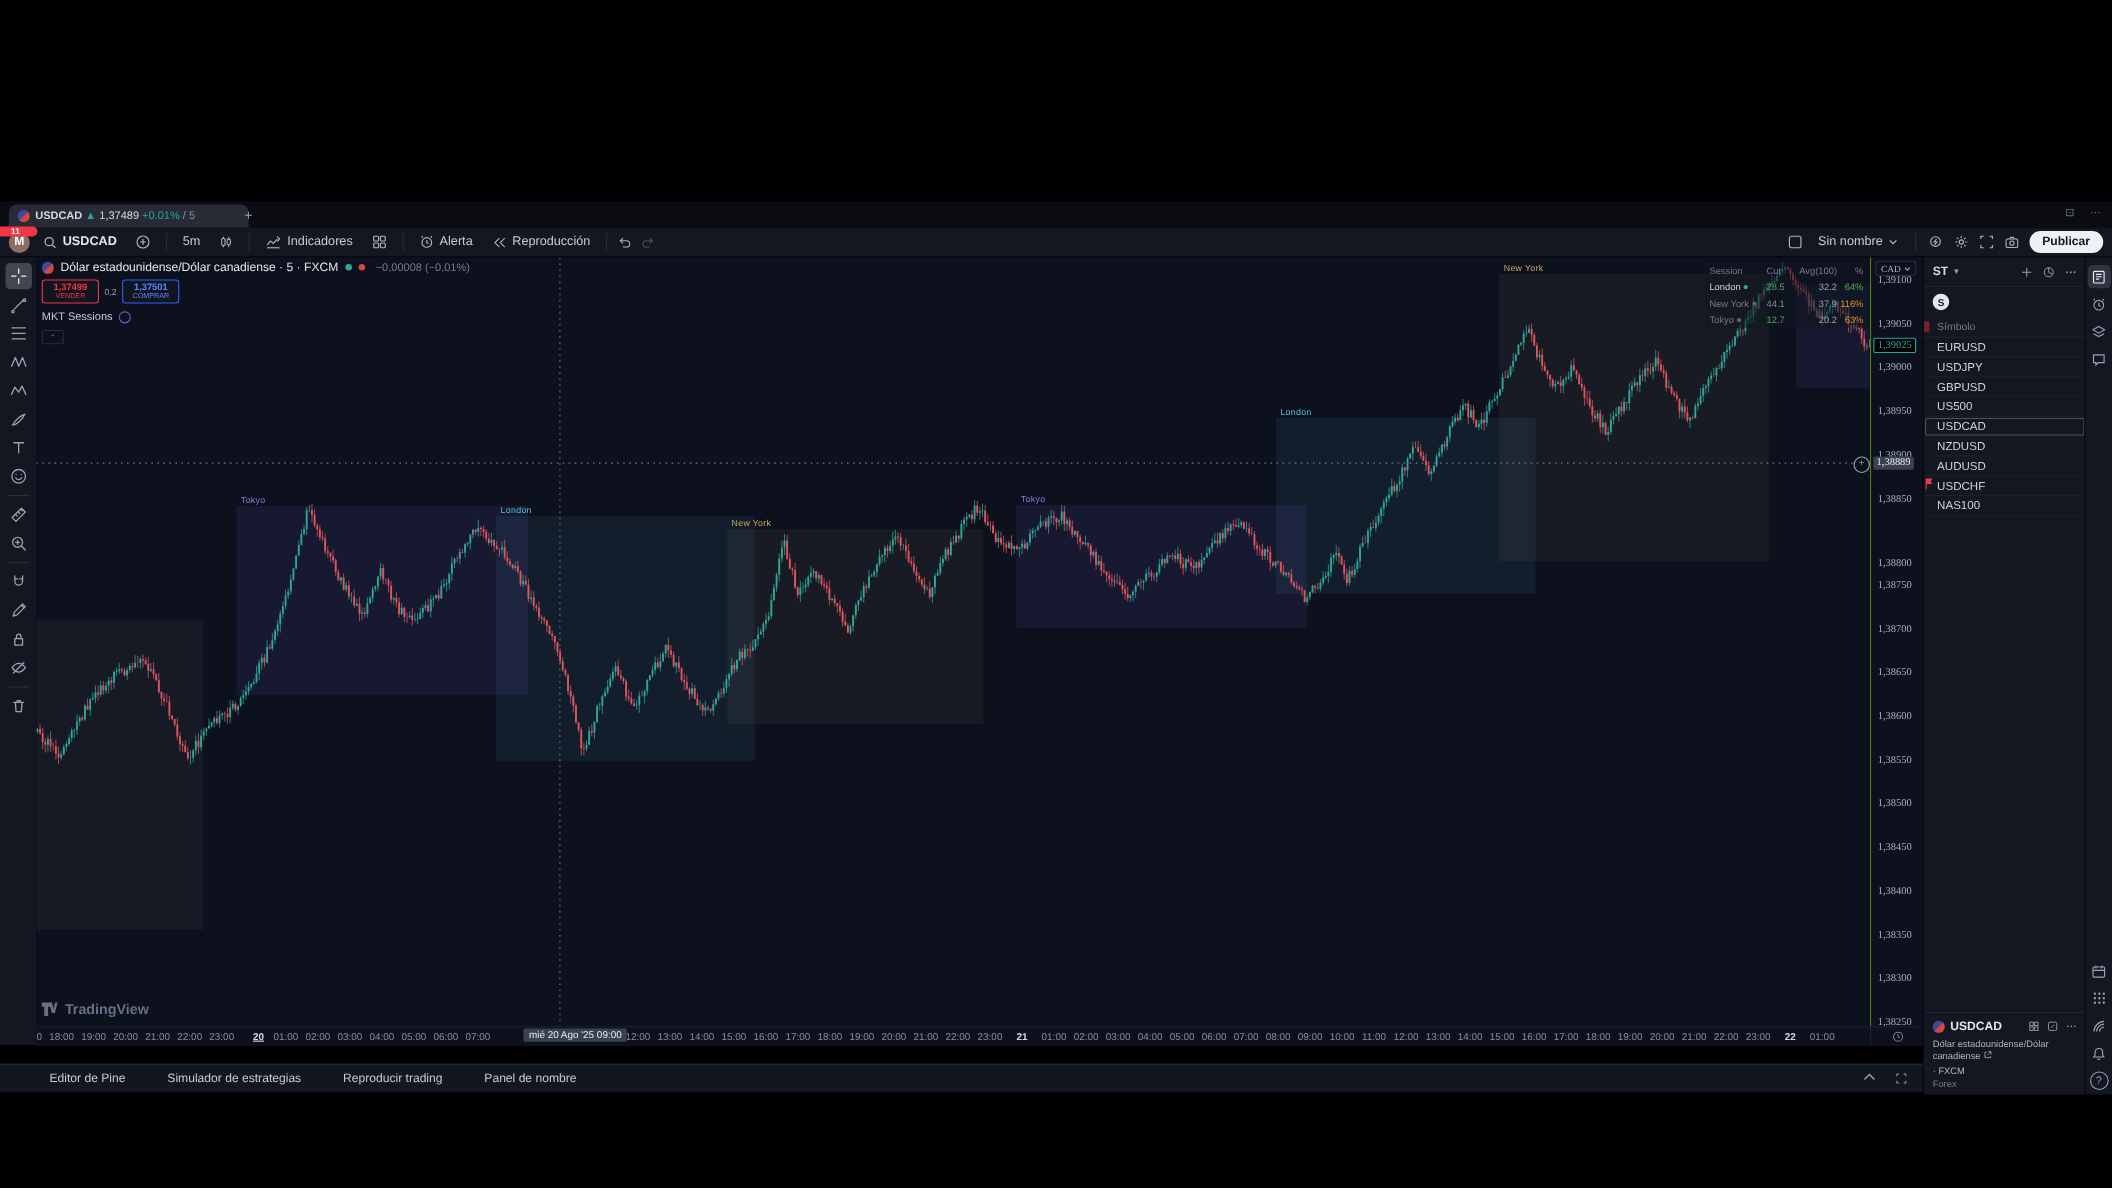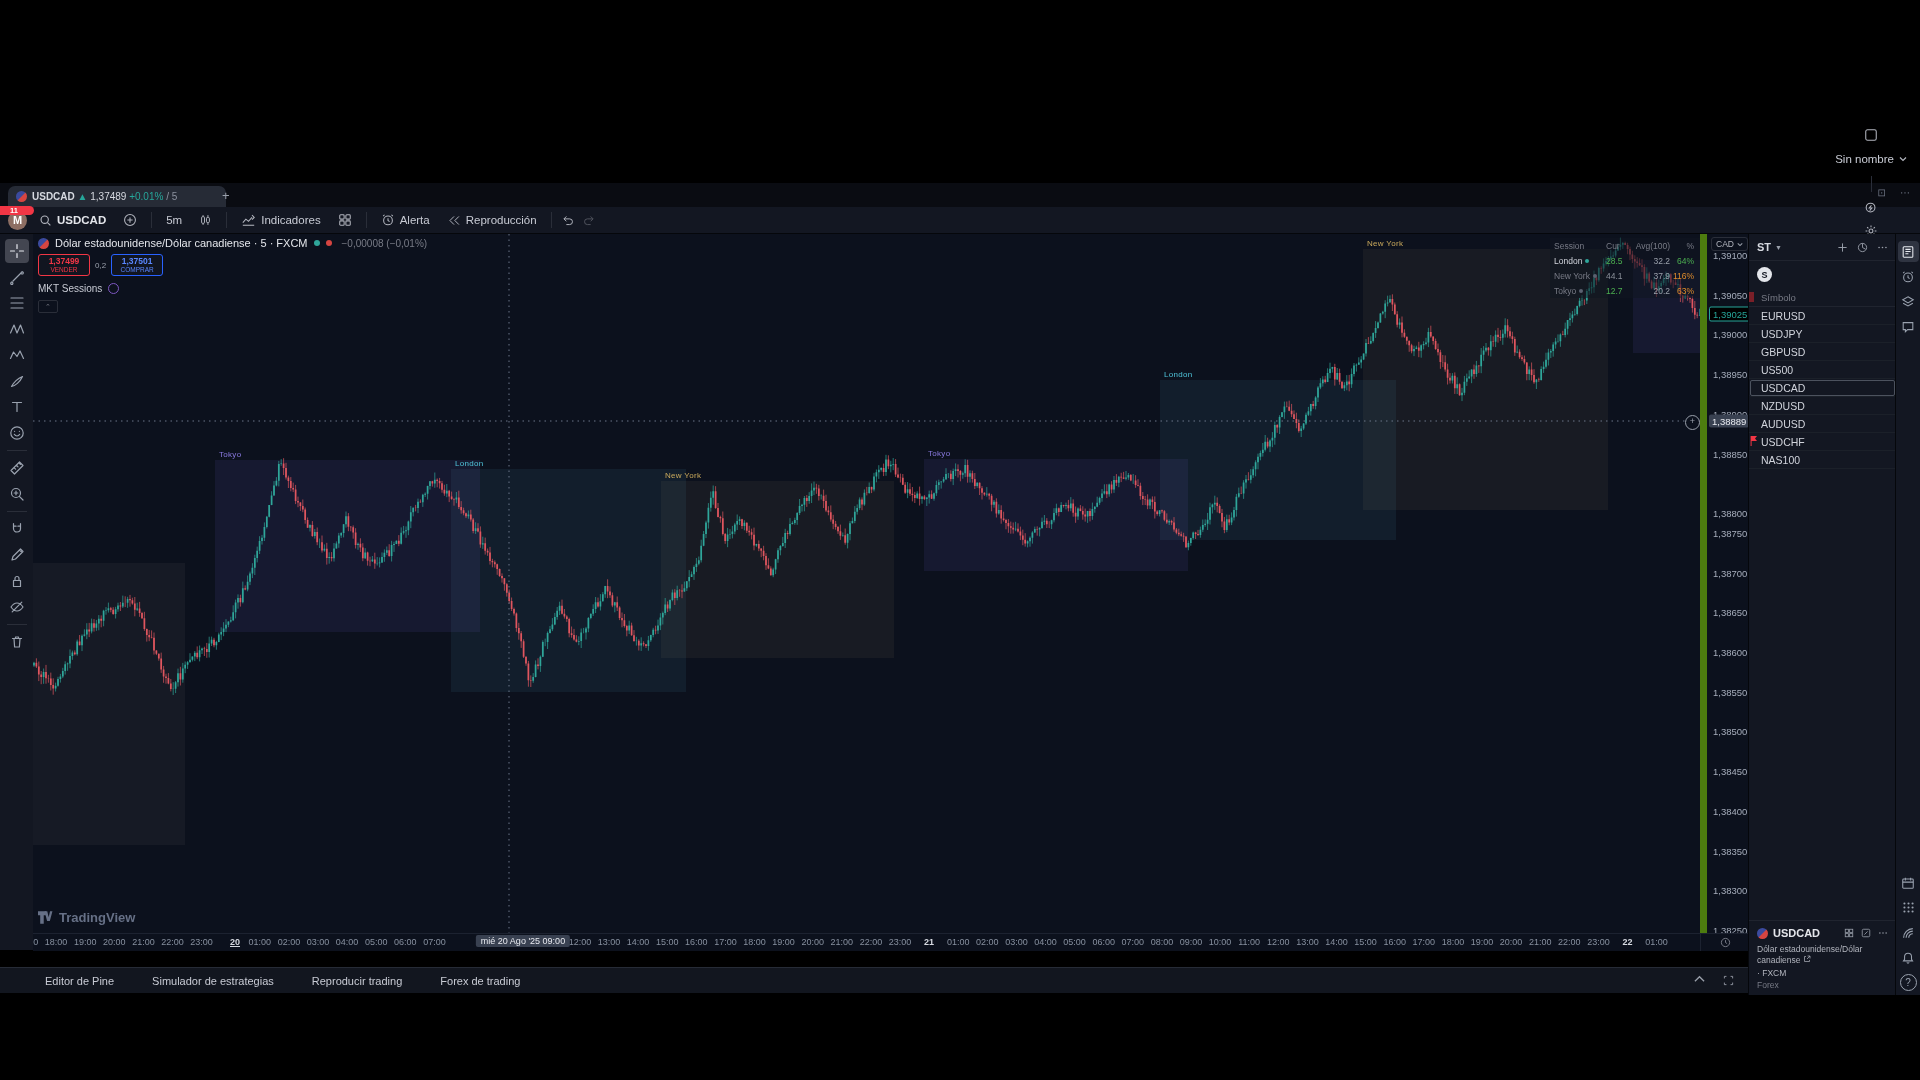--- a/index.html
+++ b/index.html
@@ -20,21 +20,21 @@
   #toolbar{left:0;top:207px;width:1920px;height:27px;background:#131722;display:flex;align-items:center;
     padding:0 8px;box-sizing:border-box;gap:7px;color:#c8cbd4;font-size:11.5px;border-bottom:1px solid #05070b;}
   .sep{width:1px;height:16px;background:#2a2e39;margin:0 2px;flex:none;}
   .tbtn{display:flex;align-items:center;gap:5px;padding:2px 5px;border-radius:3px;white-space:nowrap;}
   .tbtn svg{display:block;}
   #avatar{width:19px;height:19px;border-radius:50%;background:#8d6e63;color:#fff;font-size:11px;font-weight:bold;
     display:flex;align-items:center;justify-content:center;position:relative;flex:none;}
   #avatar .badge{position:absolute;top:-5px;right:-7px;background:#f23645;color:#fff;font-size:7.5px;
     font-weight:bold;border-radius:7px;padding:1px 16px;line-height:1;}
   .bold{font-weight:bold;}
-  .rgt{margin-left:auto;display:flex;align-items:center;gap:9px;flex-direction:column;}
+  .rgt{margin-left:auto;display:flex;align-items:center;gap:9px;}
   #publish{background:#eef0f4;color:#14171f;font-weight:bold;font-size:11px;border-radius:13px;padding:4px 12px;}
   .ticon{color:#b2b5be;}
   .dimicon{color:#50535e;}
   
   #leftbar{left:0;top:234px;width:33px;height:716px;background:#131722;display:flex;flex-direction:column;
     align-items:center;padding-top:4px;box-sizing:border-box;}
   .ltool{width:24px;height:24px;margin:1px 0;border-radius:4px;display:flex;align-items:center;justify-content:center;color:#9aa2af;}
   .ltool.sel{background:#434651;color:#e8eaf0;}
   .ldiv{width:20px;height:1px;background:#2a2e39;margin:4px 0;}
   
@@ -64,21 +64,21 @@
   #sesstable .c2{width:28px;text-align:left;}
   #sesstable .c3{width:36px;text-align:right;}
   #sesstable .c4{width:24px;text-align:right;}
   .sdot{width:4px;height:4px;border-radius:50%;background:#5a6170;display:inline-block;}
   
   #chplus{width:13px;height:13px;border:1px solid #9aa0ab;border-radius:50%;background:#0c111d;color:#9aa0ab;
     font-size:9px;line-height:11px;text-align:center;}
   
   #tvlogo{left:5px;bottom:8px;display:flex;align-items:center;gap:6px;color:#667086;font-size:13px;font-weight:bold;}
   
-  #priceaxis{left:1700px;top:234px;width:48px;height:699px;background:#0c111d;border-left:7px solid #4d7c0f;}
+  #priceaxis{left:1700px;top:234px;width:48px;height:699px;background:#0c111d;border-left:1px solid #4d7c0f;font-family:Liberation Serif, serif;}
   #cadpill{left:4px;top:3px;border:1px solid #2a2e39;border-radius:3px;color:#b2b5be;font-size:8.5px;padding:1px 4px;display:flex;gap:3px;align-items:center;}
   .ptick{position:absolute;left:6px;transform:translateY(-50%);font-size:9.5px;color:#a6adbb;white-space:nowrap;}
   .plabel{position:absolute;left:2px;transform:translateY(-50%);font-size:9.5px;border-radius:2px;padding:1px 3px;white-space:nowrap;}
   #pl-current{color:#26a69a;border:1px solid #26a69a;background:#000000;}
   #pl-cross{color:#e8eaf0;background:#394151;}
   
   #timeaxis{left:33px;top:933px;width:1667px;height:17px;background:#0c111d;border-top:1px solid #1c2230;overflow:hidden;}
   .ttick{position:absolute;top:3px;transform:translateX(-50%);font-size:9px;color:#87909f;white-space:nowrap;}
   .ttick.b{color:#d6d9e0;font-weight:bold;}
   #tlabel{position:absolute;top:1px;transform:translateX(-50%);background:#394151;color:#e8eaf0;font-size:9px;
@@ -510,21 +510,21 @@
         <path d="M8 4.5V8l2.3 1.6"></path>
       </svg>
   </div>
 
 
   <div id="tabsbar" class="abs">
     <span id="btabs" style="display:flex;gap:38px;">
         <span>Editor de Pine</span>
         <span>Simulador de estrategias</span>
         <span>Reproducir trading</span>
-        <span>Forex de trading</span>
+        <span>Panel de nombre</span>
       </span>
     <span class="icons">
       <svg width="11" height="8" viewBox="0 0 12 8" fill="none" stroke="currentColor" stroke-width="1.4">
           <path d="M1 6.5L6 1.5l5 5"></path>
         </svg>
       <svg width="11" height="11" viewBox="0 0 16 16" fill="none" stroke="currentColor" stroke-width="1.3">
           <path d="M2 5V2h3M11 2h3v3M14 11v3h-3M5 14H2v-3"></path>
         </svg>
     </span>
   </div>

